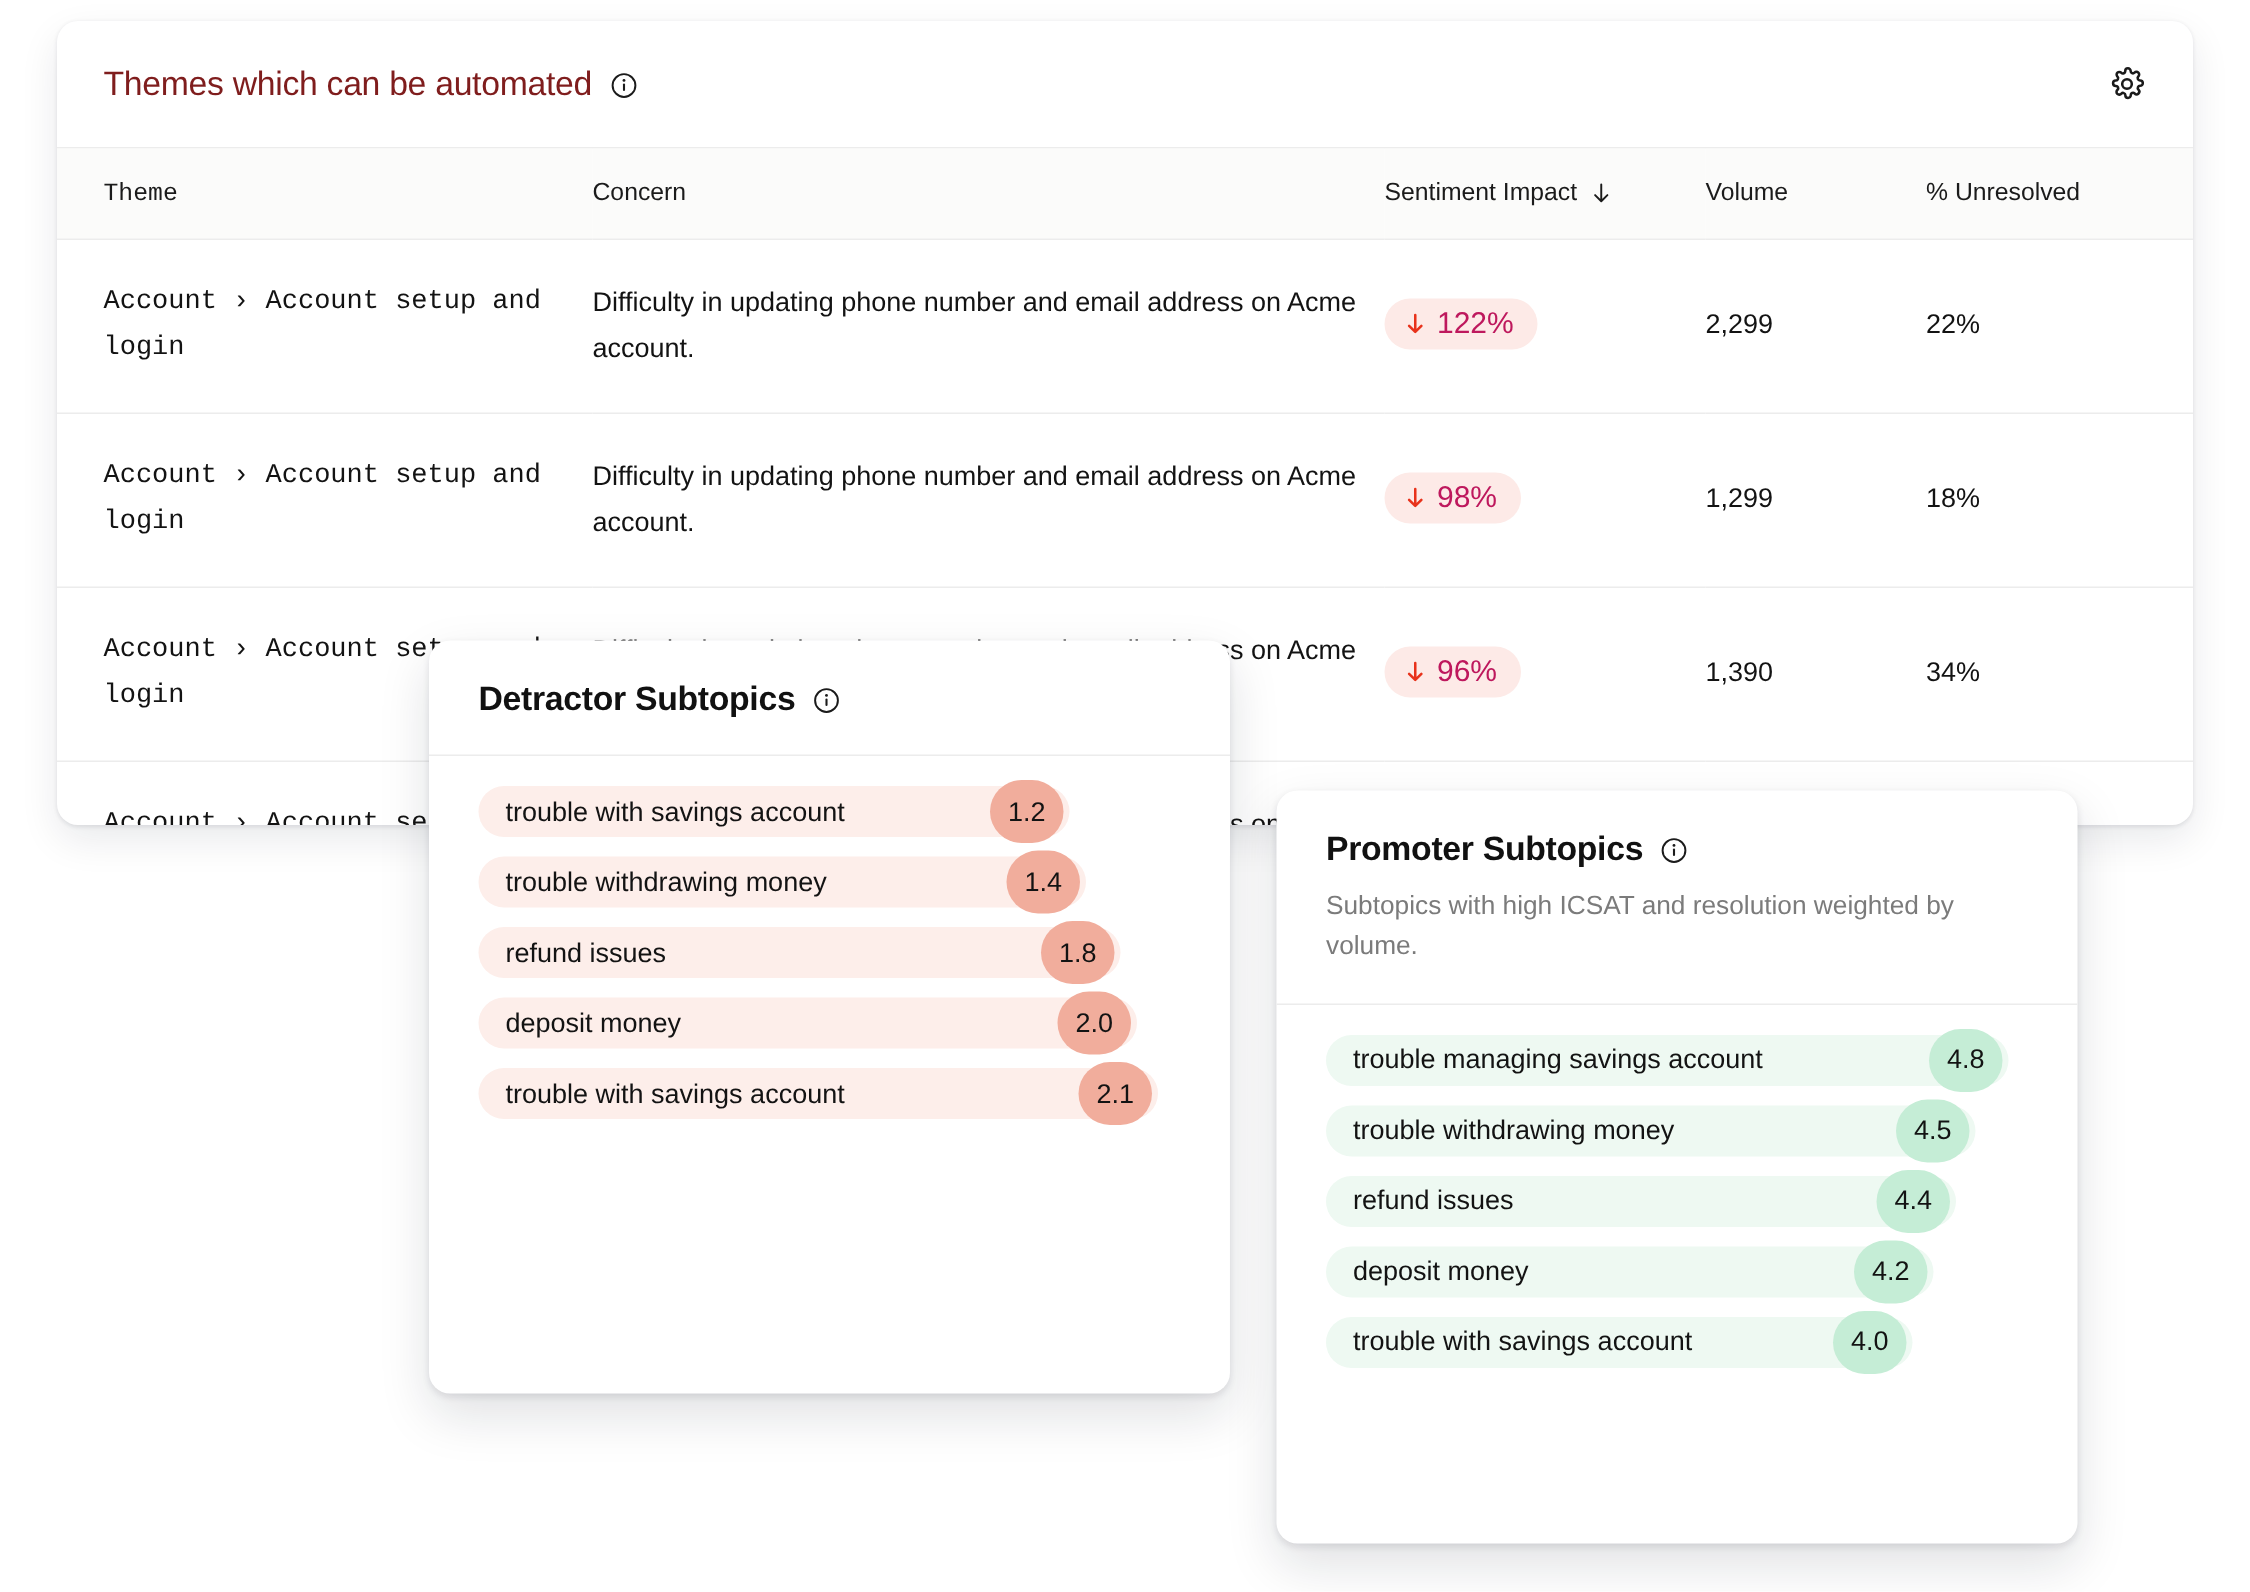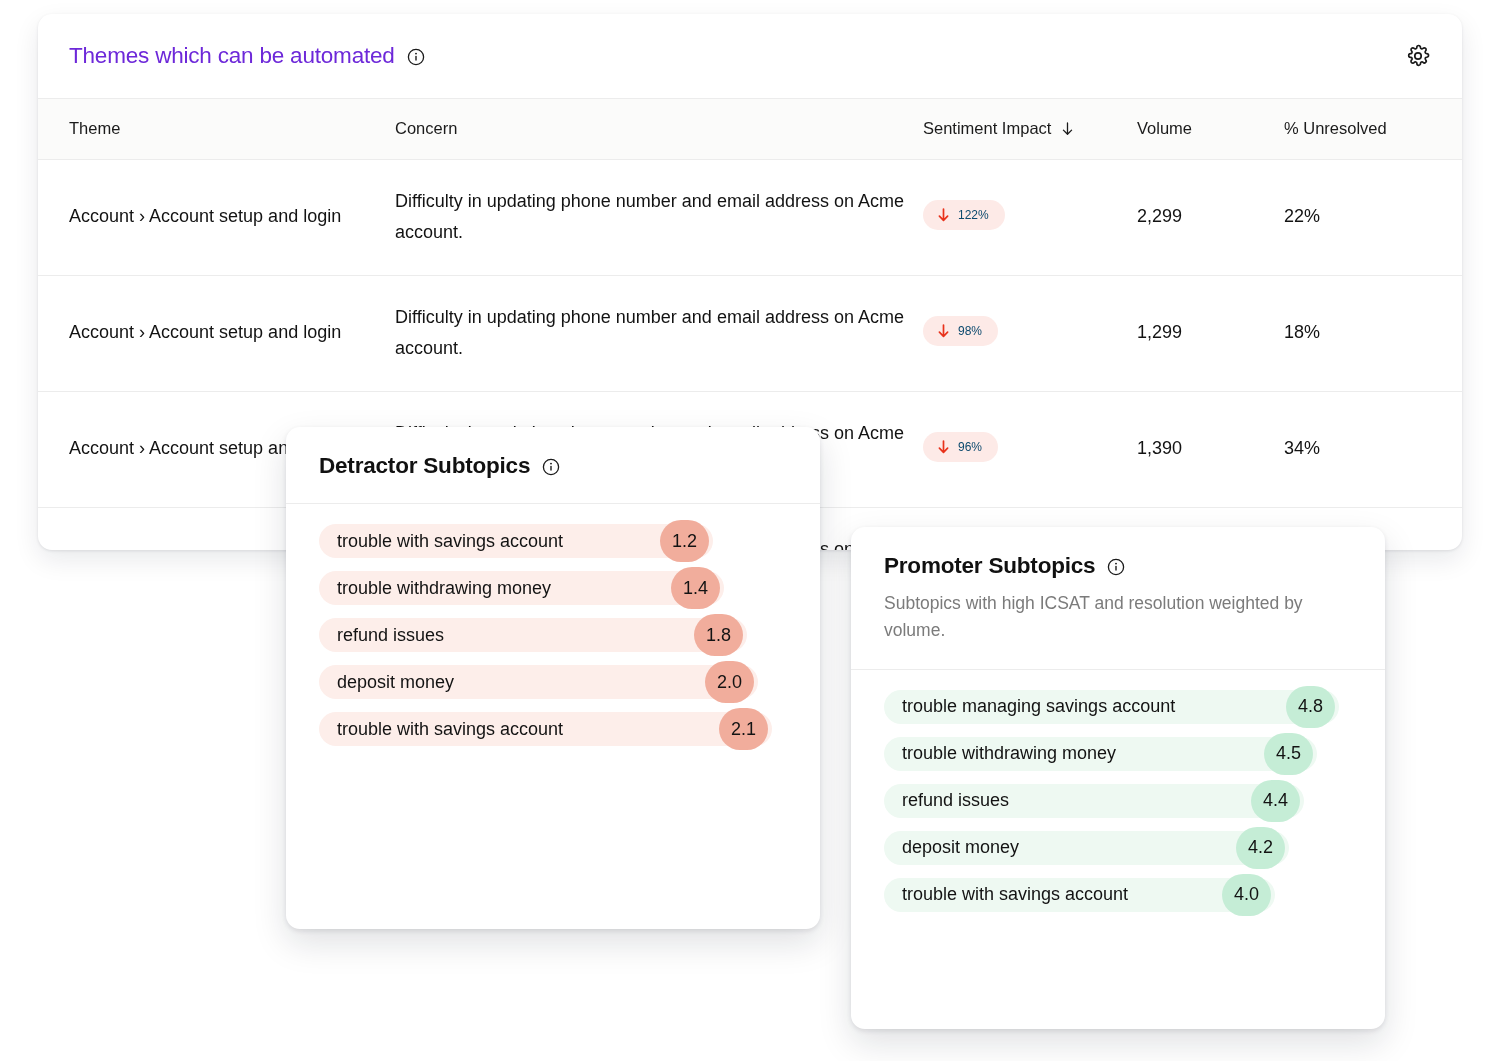--- a/index.html
+++ b/index.html
@@ -31,21 +31,21 @@
   }
   .themes-header {
     height: 85px;
     display: flex;
     align-items: center;
     padding: 0 32px 0 31px;
     border-bottom: 1px solid #ececec;
   }
   .themes-title {
     font-size: 22.5px;
-    color: #6d28d9;
+    color: #7f1d1d;
     letter-spacing: -0.2px;
   }
   .themes-header .spacer { flex: 1; }
   .info-ico {
     display: inline-flex;
     align-items: center;
     justify-content: center;
     width: 18px;
     height: 18px;
     margin-left: 12px;
@@ -74,38 +74,38 @@
   table.themes-table td {
     font-size: 18px;
     color: #131313;
     vertical-align: middle;
     padding: 26px 0 26px 0;
     border-bottom: 1px solid #ececec;
     line-height: 1.75;
   }
   table.themes-table tr:last-child td { border-bottom: none; }
 
-  .col-theme   { width: 357px; padding-left: 31px !important; }
+  .col-theme   { width: 357px; padding-left: 31px !important; font-family: Liberation Mono, monospace; }
   .col-concern { width: 528px; margin-left: 22px; }
   .col-sent    { width: 214px; margin-left: 25px; }
   .col-vol     { width: 147px; }
   .col-unres   { width: 178px; }
 
   .th-sort-wrap { display: inline-flex; align-items: center; gap: 9px; }
   .arrow-down-ico { width: 15px; height: 15px; display: block; }
 
   .sent-badge {
     display: inline-flex;
     align-items: center;
     gap: 7px;
     background: #fdeae7;
-    color: #0c4a6e;
+    color: #be185d;
     border-radius: 999px;
     padding: 7px 16px 7px 13px;
-    font-size: 12px;
+    font-size: 20px;
     line-height: 1;
     justify-content: flex-end;
   }
   .sent-badge .dn { width: 15px; height: 16px; display: block; }
 
   
   .sub-card {
     position: absolute;
     background: #ffffff;
     border-radius: 14px;

